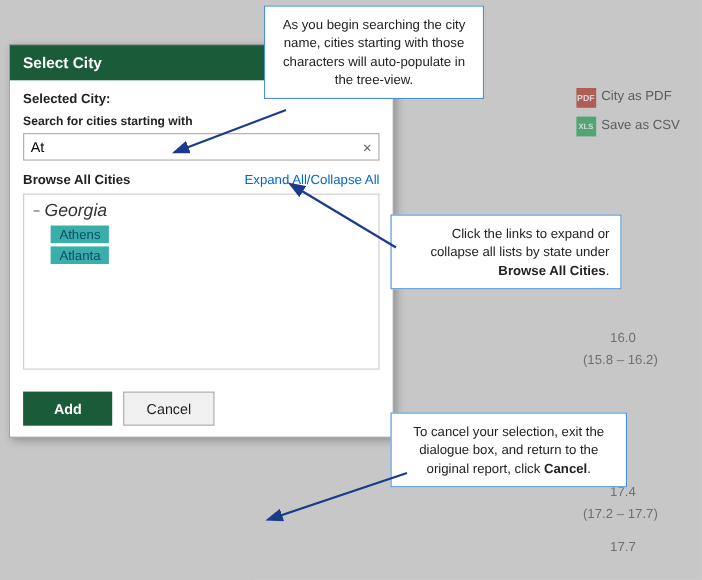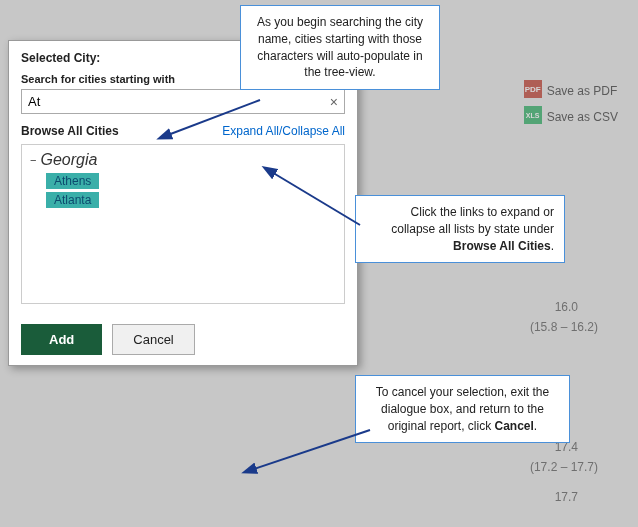--- a/index.html
+++ b/index.html
@@ -24,21 +24,21 @@
     .bg-right {
       position: absolute;
       top: 80px;
       right: 20px;
       display: flex;
       flex-direction: column;
       gap: 8px;
     }
     .bg-btn {
       display: flex;
-      align-items: flex-end;
+      align-items: flex-start;
       gap: 5px;
       font-size: 12px;
       color: #333;
     }
     .pdf-icon {
       width: 18px; height: 18px;
       background: #c0392b;
       display: inline-flex;
       align-items: center;
       justify-content: center;
@@ -274,37 +274,40 @@
     .val5 { top: 490px; }
   </style>
 </head>
 <body>
 
 <div class="bg-report"></div>
 
 <div class="bg-right">
   <div class="bg-btn">
     <span class="pdf-icon">PDF</span>
-    <span>Save as PDF</span>
+    <span>City as PDF</span>
   </div>
   <div class="bg-btn">
     <span class="csv-icon">XLS</span>
     <span>Save as CSV</span>
   </div>
 </div>
 
 <div class="bg-value val1" style="position:absolute;right:60px;text-align:right;font-size:12px;color:#555;">16.0</div>
 <div class="bg-value val2" style="position:absolute;right:40px;text-align:right;font-size:12px;color:#555;margin-left:39px;">(15.8 – 16.2)</div>
 <div class="bg-value val3" style="position:absolute;right:60px;text-align:right;font-size:12px;color:#555;margin-left:28px;">17.4</div>
 <div class="bg-value val4" style="position:absolute;right:40px;text-align:right;font-size:12px;color:#555;">(17.2 – 17.7)</div>
 <div class="bg-value val5" style="position:absolute;right:60px;text-align:center;font-size:12px;color:#555;">17.7</div>
 
 <div class="modal-overlay"></div>
 
 <div class="dialog">
+  <div class="dialog-header">
+    <span>Select City</span>
+  </div>
   <div class="dialog-body">
     <div class="label-selected-city">Selected City:</div>
     <div class="label-search">Search for cities starting with</div>
     <div class="search-row">
       <input class="search-input" type="text" value="At" style="">
       <button class="search-clear">×</button>
     </div>
     <div class="browse-header">
       <span class="browse-title">Browse All Cities</span>
       <a class="expand-link">Expand All/Collapse All</a>

